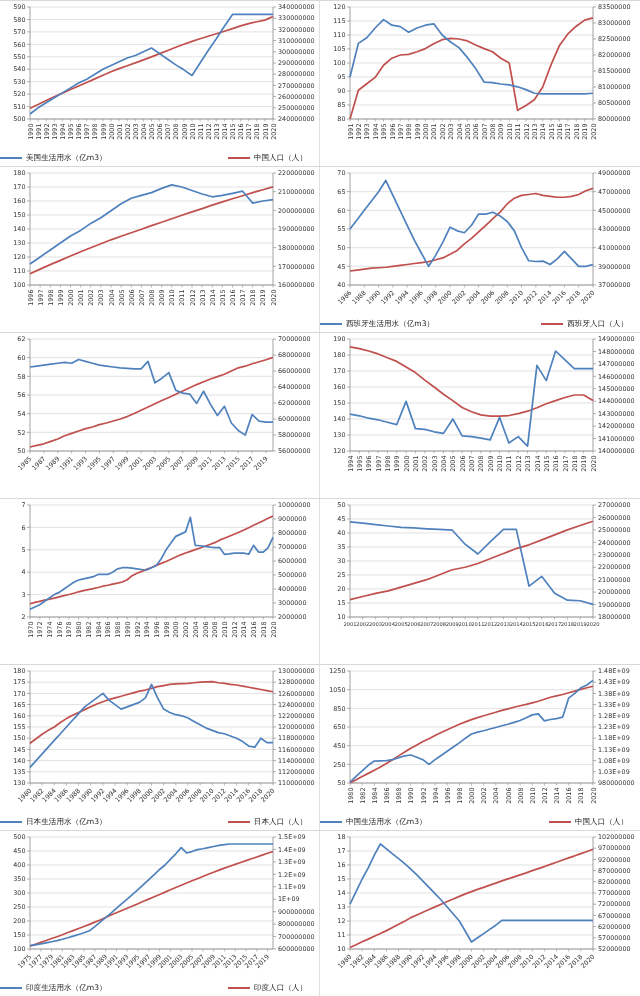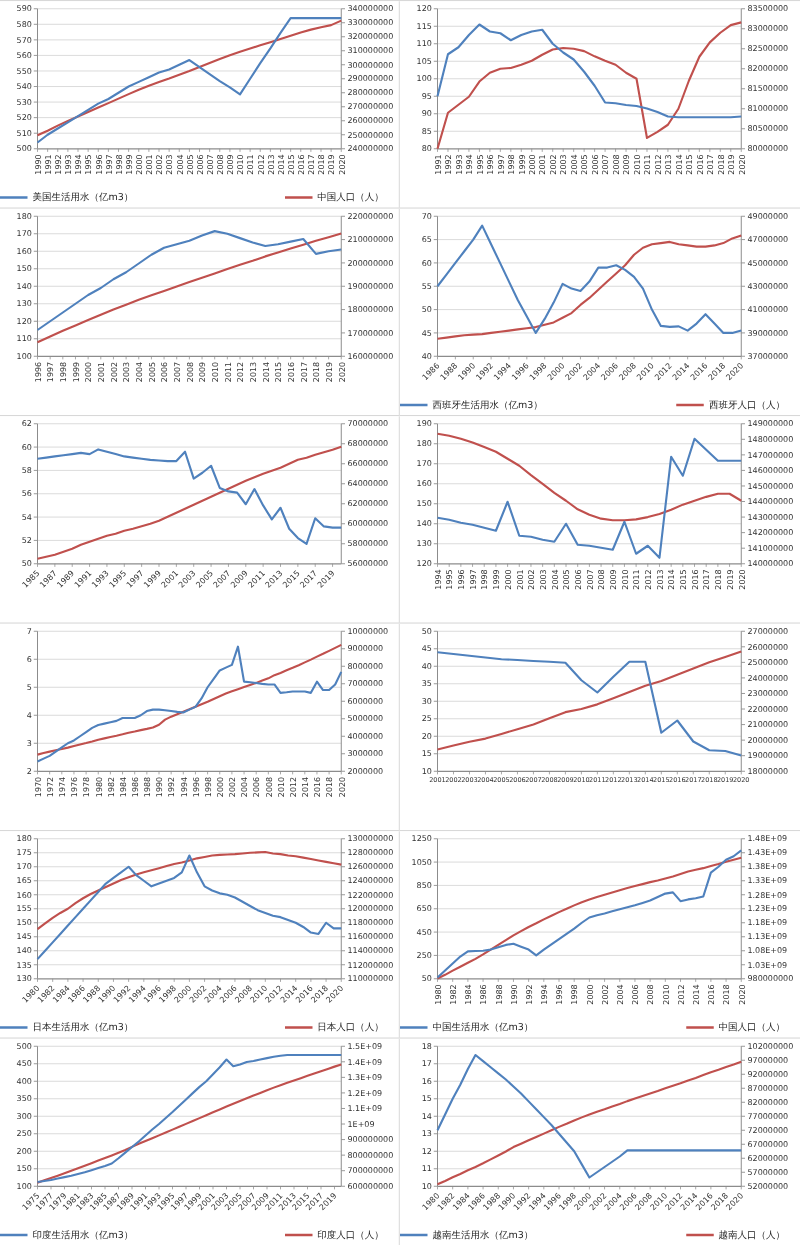--- a/index.html
+++ b/index.html
@@ -1262,24 +1262,14 @@
         <text transform="translate(238.55,126) rotate(-45)" text-anchor="end" class="tick">2014</text>
         <line x1="248.7" y1="118" x2="248.7" y2="120.5" stroke="#8C8C8C" stroke-width="0.6"></line>
         <text transform="translate(250.7,126) rotate(-45)" text-anchor="end" class="tick">2016</text>
         <line x1="260.85" y1="118" x2="260.85" y2="120.5" stroke="#8C8C8C" stroke-width="0.6"></line>
         <text transform="translate(262.85,126) rotate(-45)" text-anchor="end" class="tick">2018</text>
         <line x1="273" y1="118" x2="273" y2="120.5" stroke="#8C8C8C" stroke-width="0.6"></line>
         <text transform="translate(275,126) rotate(-45)" text-anchor="end" class="tick">2020</text>
         <polyline points="30,116.43 36.08,113.74 42.15,110.83 48.23,108.14 54.3,105.23 60.38,102.54 66.45,99.63 72.53,96.5 78.6,93.36 84.68,90.22 90.75,86.64 96.83,83.95 102.9,81.26 108.98,78.58 115.05,75.89 121.13,73.2 127.2,70.51 133.28,68.05 139.35,65.36 145.43,62.9 151.5,60.66 157.57,58.42 163.65,56.4 169.73,54.16 175.8,52.14 181.88,49.9 187.95,47.89 194.03,45.87 200.1,43.86 206.18,41.84 212.25,39.6 218.33,37.58 224.4,35.57 230.48,33.33 236.55,31.31 242.63,29.07 248.7,26.83 254.78,24.82 260.85,22.58 266.93,20.56 273,18.32" fill="none" stroke="#C0504D" stroke-width="1.7" stroke-linejoin="round"></polyline>
         <polyline points="30,73.2 36.08,60.6 42.15,48 48.23,36.8 54.3,24.2 60.38,13 66.45,17.9 72.53,22.8 78.6,27.7 84.68,32.6 90.75,38.2 96.83,43.8 102.9,50.1 108.98,56.4 115.05,62.7 121.13,69 127.2,76 133.28,83 139.35,90 145.43,100.5 151.5,111 157.57,106.8 163.65,102.6 169.73,98.4 175.8,94.2 181.88,89.3 187.95,89.3 194.03,89.3 200.1,89.3 206.18,89.3 212.25,89.3 218.33,89.3 224.4,89.3 230.48,89.3 236.55,89.3 242.63,89.3 248.7,89.3 254.78,89.3 260.85,89.3 266.93,89.3 273,89.3" fill="none" stroke="#4F81BD" stroke-width="1.7" stroke-linejoin="round"></polyline>
       </svg>
-      <div class="legend">
-        <span class="legend-item">
-          <span class="legend-swatch" style="background:#4F81BD"></span>
-          <span class="legend-label">越南生活用水（亿m3）</span>
-        </span>
-        <span class="legend-item">
-          <span class="legend-swatch" style="background:#C0504D"></span>
-          <span class="legend-label">越南人口（人）</span>
-        </span>
-      </div>
     </div>
   </div>
 
 </body></html>

